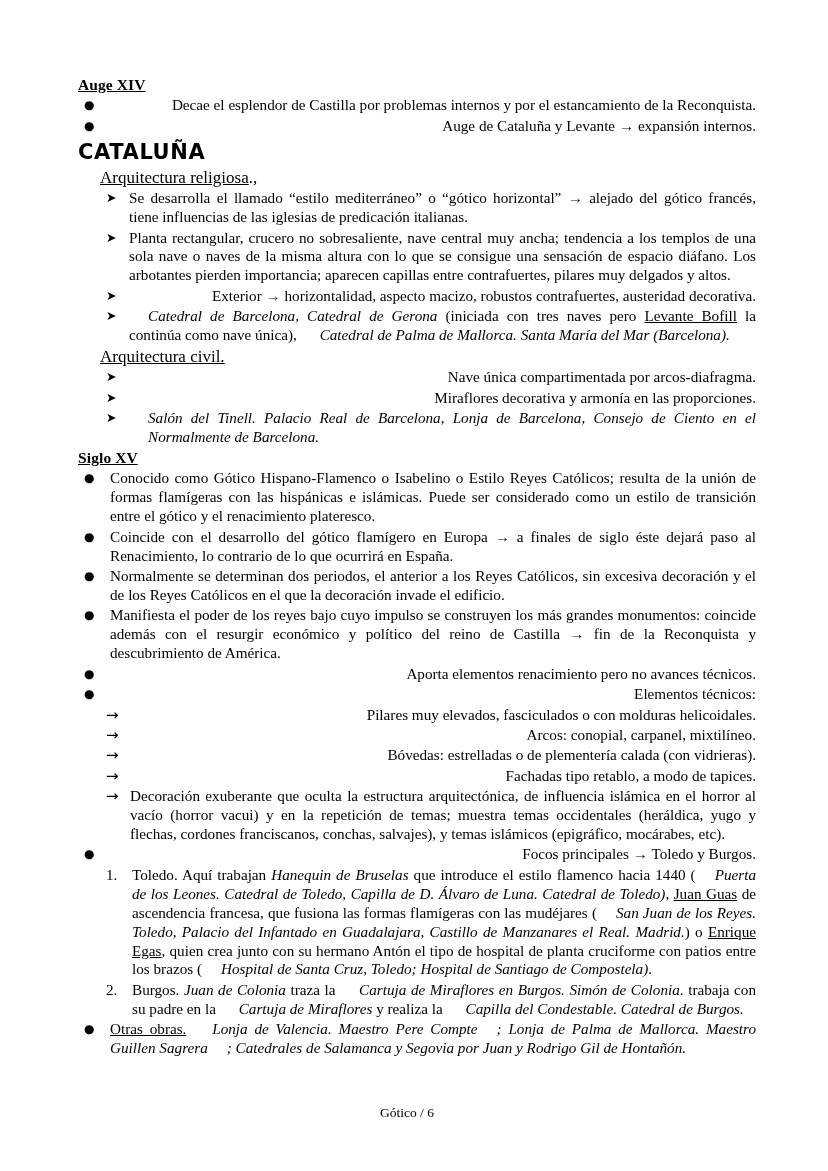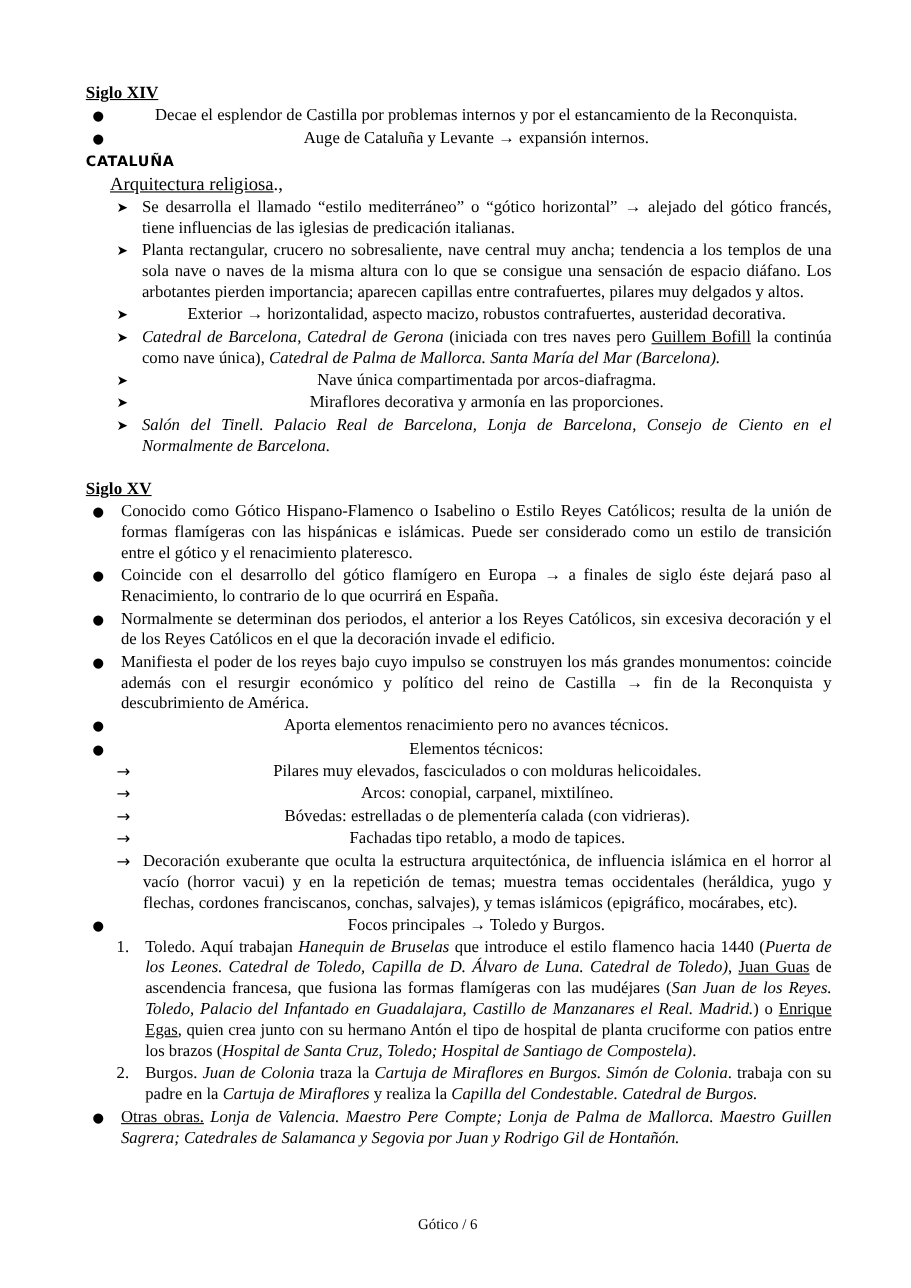--- a/index.html
+++ b/index.html
@@ -28,25 +28,25 @@
 
   
   .h-section {
     font-size: 15.5px;
     font-weight: bold;
     text-decoration: underline;
     line-height: 1.18;
     margin: 0 0 2px 0;
     letter-spacing: .1px;
   }
-  .h-section.spaced-top { margin-top: 20px; }
+  .h-section.spaced-top { margin-top: 2px; }
 
   .h-catalunya {
     font-family: "DejaVu Sans", "Liberation Sans", sans-serif;
-    font-size: 13px;
+    font-size: 21px;
     font-weight: bold;
     letter-spacing: .6px;
     line-height: 1.2;
     margin: 4px 0 3px 0;
   }
 
   .h-sub {
     font-size: 17px;
     line-height: 1.2;
     margin: 2px 0 1px 0;
@@ -70,21 +70,21 @@
     line-height: 1.245;
     user-select: none;
   }
 
   .txt {
     flex: 1 1 auto;
     text-align: justify;
     text-justify: inter-word;
     hyphens: none;
   }
-  .txt.nojust { text-align: center; }
+  .txt.nojust { text-align: right; }
 
   
   .lvl1 { padding-left: 6px; }
   .lvl1 > .mk { width: 26px; font-size: 12px; padding-top: 2px; }
 
   
   .lvl2 { padding-left: 28px; }
   .lvl2 > .mk {
     width: 23px;
     font-size: 12.5px;
@@ -98,42 +98,42 @@
 
   
   .lvlnum { padding-left: 28px; }
   .lvlnum > .mk {
     width: 26px;
     font-family: "Liberation Serif", serif;
     font-size: 15.2px;
   }
 
   
-  .i  { font-style: italic; }
+  .i  { font-style: italic; margin-left: 19px; }
   .b  { font-weight: normal; }
   .u  { text-decoration: underline; }
   .iu { font-style: italic; }
 
   
   .footer {
     position: absolute;
     left: 0;
     right: 14px;
     top: 1105px;
     text-align: center;
     font-size: 13.5px;
     line-height: 1.2;
   }
 </style>
 </head>
 <body>
 
 <div class="page">
 
-  <div class="h-section">Siglo XIV</div>
+  <div class="h-section">Auge XIV</div>
 
   <div class="row lvl1">
     <span class="mk">●</span>
     <span class="txt nojust">Decae el esplendor de Castilla por problemas internos y por el estancamiento de la Reconquista.</span>
   </div>
   <div class="row lvl1">
     <span class="mk">●</span>
     <span class="txt nojust">Auge de Cataluña y Levante → expansión internos.</span>
   </div>
 
@@ -149,23 +149,24 @@
     <span class="mk">➤</span>
     <span class="txt">Planta rectangular, crucero no sobresaliente, nave central muy ancha; tendencia a los templos de una sola nave o naves de la misma altura con lo que se consigue una sensación de espacio diáfano. Los arbotantes pierden importancia; aparecen capillas entre contrafuertes, pilares muy delgados y altos.</span>
   </div>
   <div class="row lvl2">
     <span class="mk">➤</span>
     <span class="txt nojust">Exterior → horizontalidad, aspecto macizo, robustos contrafuertes, austeridad decorativa.</span>
   </div>
 
   <div class="row lvl2">
     <span class="mk">➤</span>
-    <span class="txt"><span class="i">Catedral de Barcelona, Catedral de Gerona</span><span> (iniciada con tres naves pero </span><span class="u">Guillem Bofill</span><span> la continúa como nave única), </span><span class="i">Catedral de Palma de Mallorca. Santa María del Mar (Barcelona).</span></span>
-  </div>
-
+    <span class="txt"><span class="i">Catedral de Barcelona, Catedral de Gerona</span><span> (iniciada con tres naves pero </span><span class="u">Levante Bofill</span><span> la continúa como nave única), </span><span class="i">Catedral de Palma de Mallorca. Santa María del Mar (Barcelona).</span></span>
+  </div>
+
+  <div class="h-sub"><span class="u">Arquitectura civil.</span></div>
 
   <div class="row lvl2">
     <span class="mk">➤</span>
     <span class="txt nojust">Nave única compartimentada por arcos-diafragma.</span>
   </div>
   <div class="row lvl2">
     <span class="mk">➤</span>
     <span class="txt nojust">Miraflores decorativa y armonía en las proporciones.</span>
   </div>
   <div class="row lvl2">

